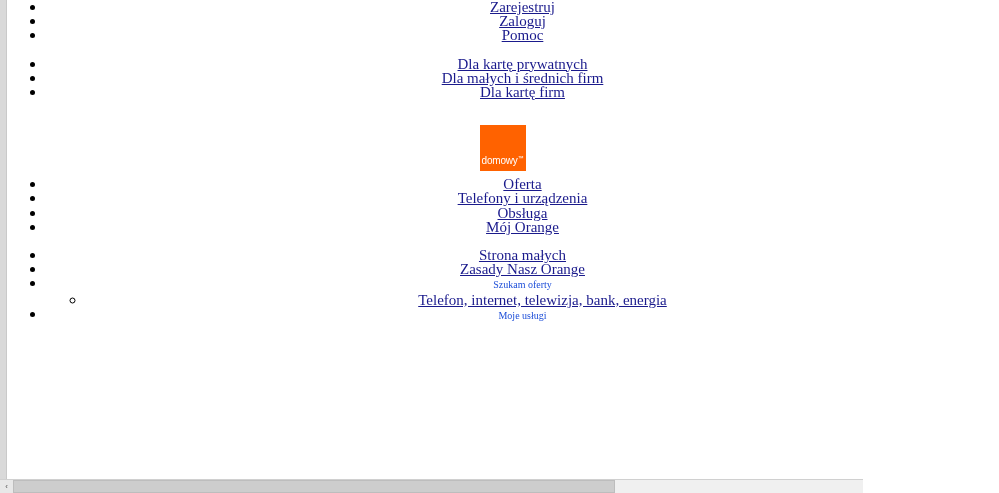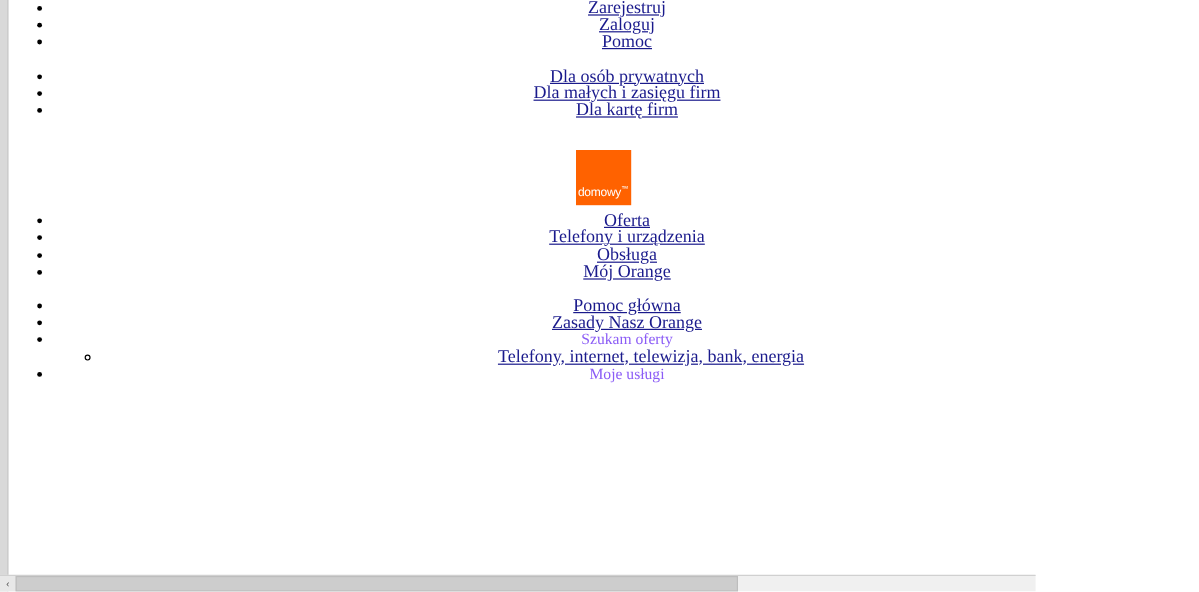--- a/index.html
+++ b/index.html
@@ -70,22 +70,22 @@
   .blockgap {
     height: 14px;
   }
   .lnk {
     color: #1a1a8c;
     text-decoration: underline;
     cursor: pointer;
     font-size: 15px;
   }
   .plain {
-    color: #8b5cf6;
-    font-size: 13px;
+    color: #1d4ed8;
+    font-size: 10px;
   }
   
   .logo-wrap {
     text-align: center;
     padding-top: 12px;
     padding-bottom: 6px;
   }
   .logo {
     display: inline-block;
     width: 46px;
@@ -163,24 +163,24 @@
       </li>
       <li>
         <span class="lnk">Pomoc</span>
       </li>
     </ul>
 
     <div class="blockgap"></div>
 
     <ul class="lvl1">
       <li>
-        <span class="lnk">Dla osób prywatnych</span>
-      </li>
-      <li>
-        <span class="lnk">Dla małych i zasięgu firm</span>
+        <span class="lnk">Dla kartę prywatnych</span>
+      </li>
+      <li>
+        <span class="lnk">Dla małych i średnich firm</span>
       </li>
       <li>
         <span class="lnk">Dla kartę firm</span>
       </li>
     </ul>
 
     <div class="blockgap"></div>
 
 
     <div class="logo-wrap">
@@ -201,30 +201,30 @@
       </li>
       <li>
         <span class="lnk">Mój Orange</span>
       </li>
     </ul>
 
     <div class="blockgap"></div>
 
     <ul class="lvl1">
       <li>
-        <span class="lnk">Pomoc główna</span>
+        <span class="lnk">Strona małych</span>
       </li>
       <li>
         <span class="lnk">Zasady Nasz Orange</span>
       </li>
       <li>
         <span class="plain">Szukam oferty</span>
         <ul class="lvl2">
           <li>
-            <span class="lnk">Telefony, internet, telewizja, bank, energia</span>
+            <span class="lnk">Telefon, internet, telewizja, bank, energia</span>
           </li>
         </ul>
       </li>
       <li>
         <span class="plain">Moje usługi</span>
       </li>
     </ul>
 
   </div>
 

